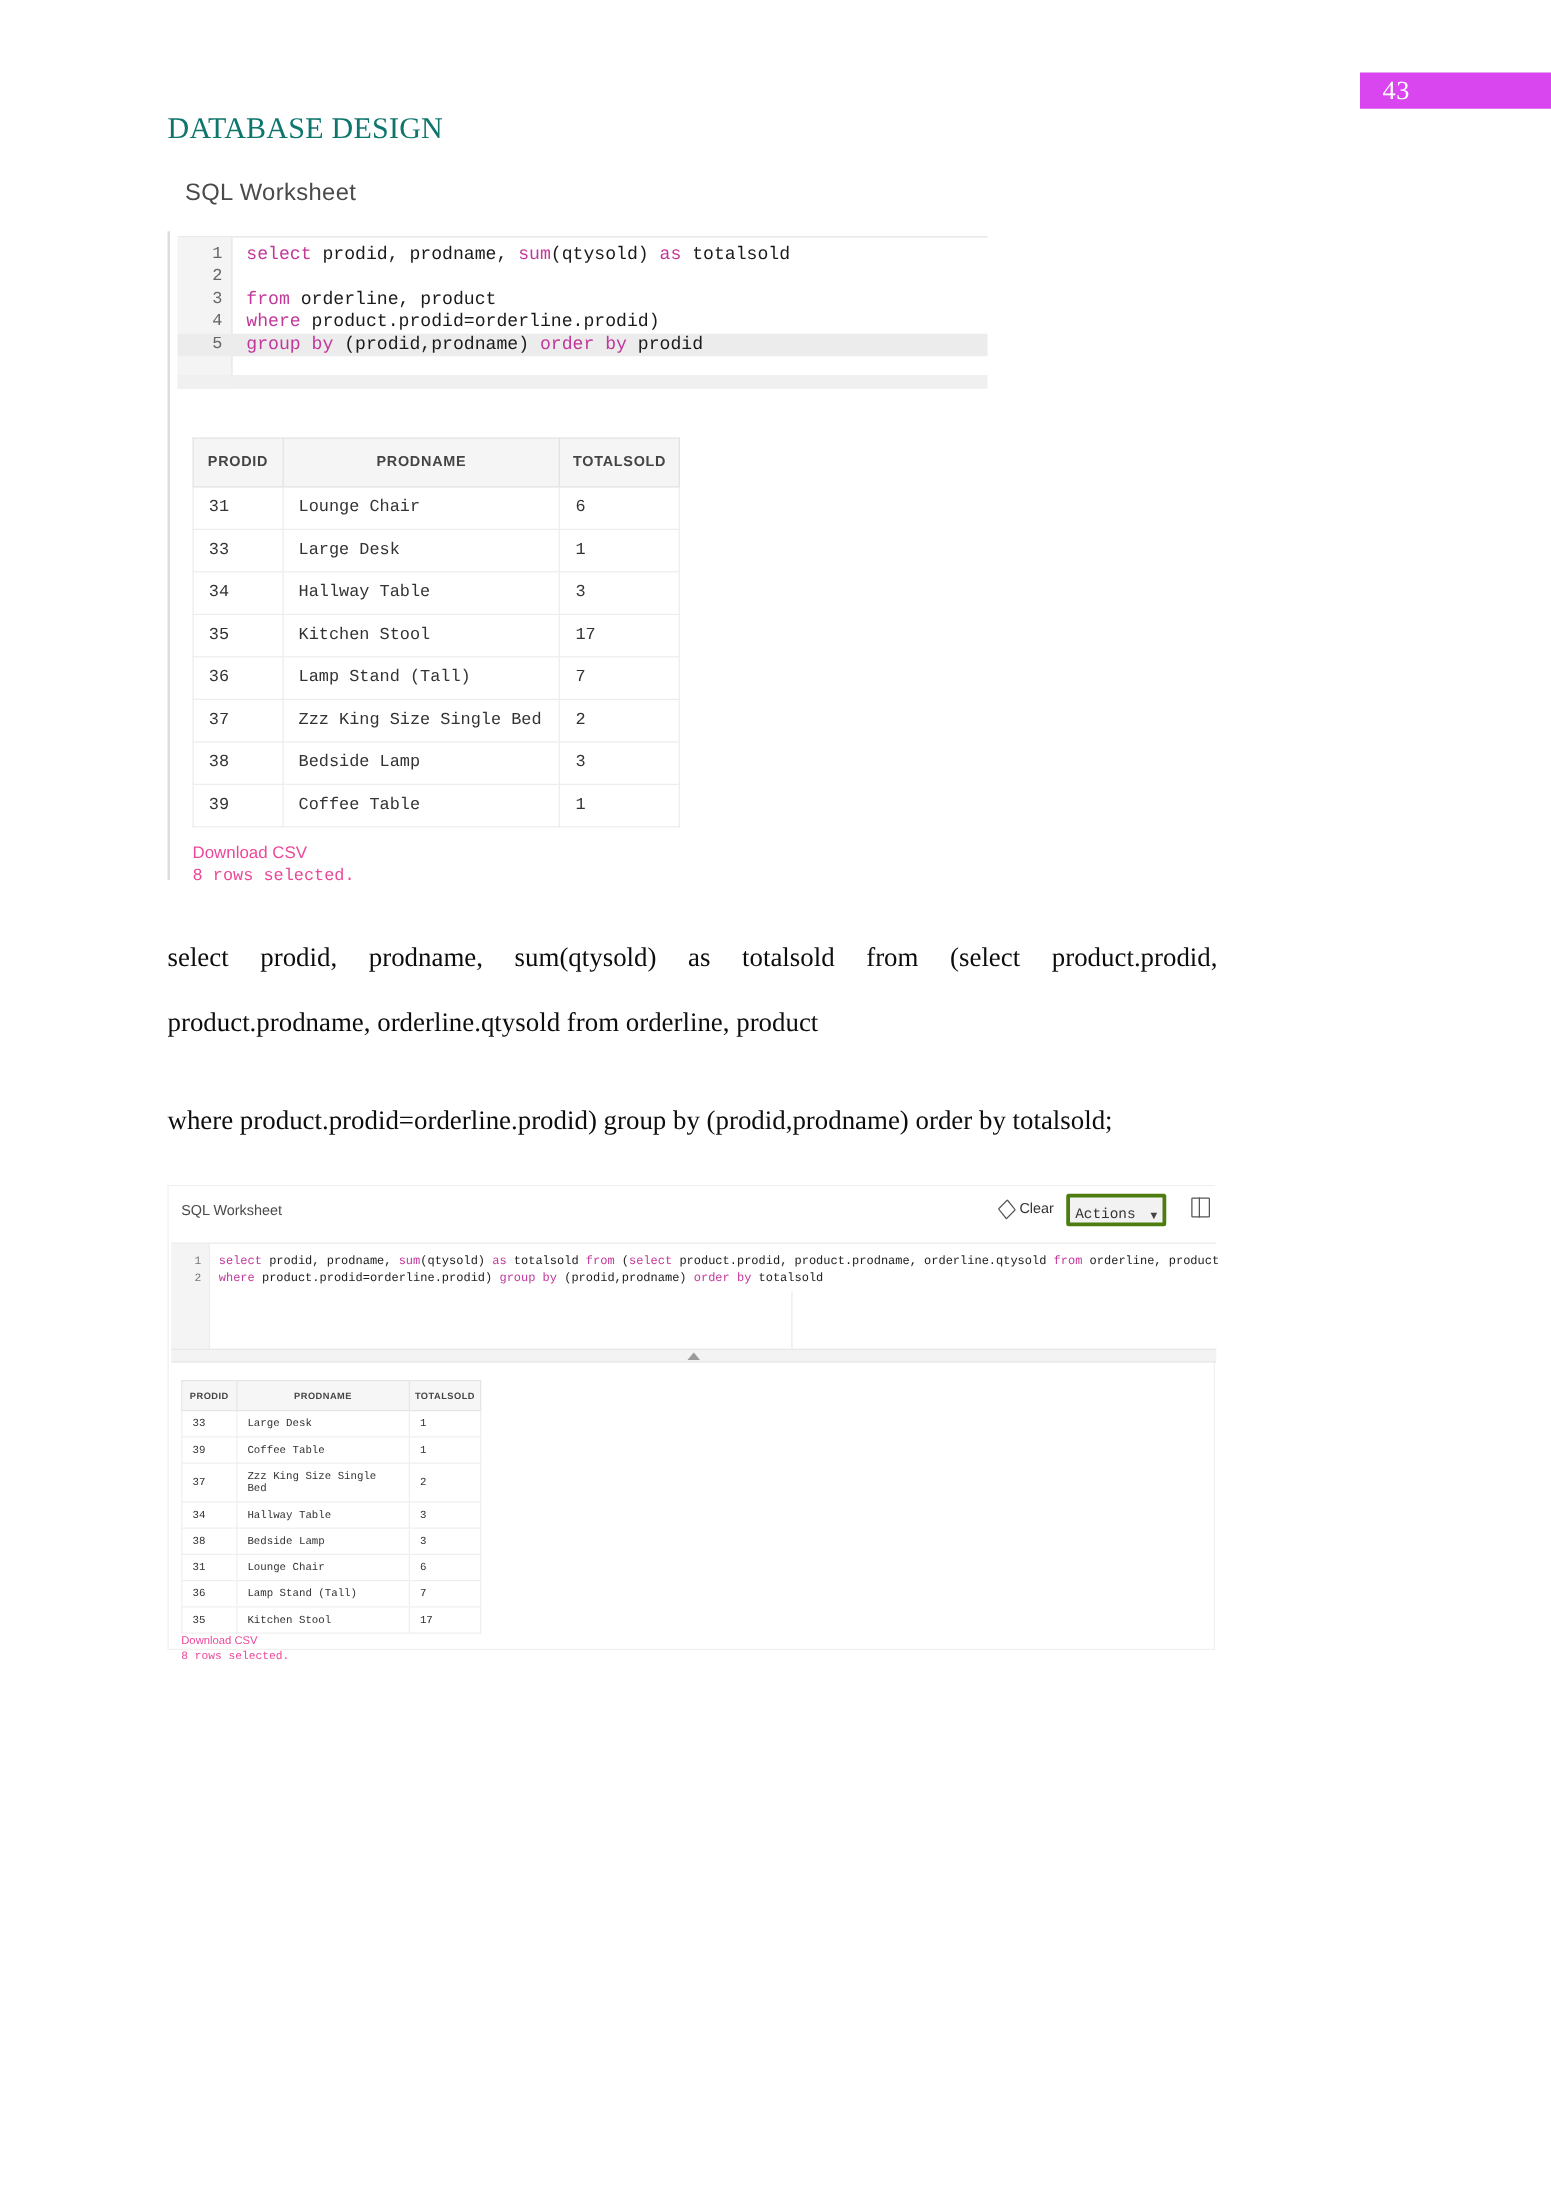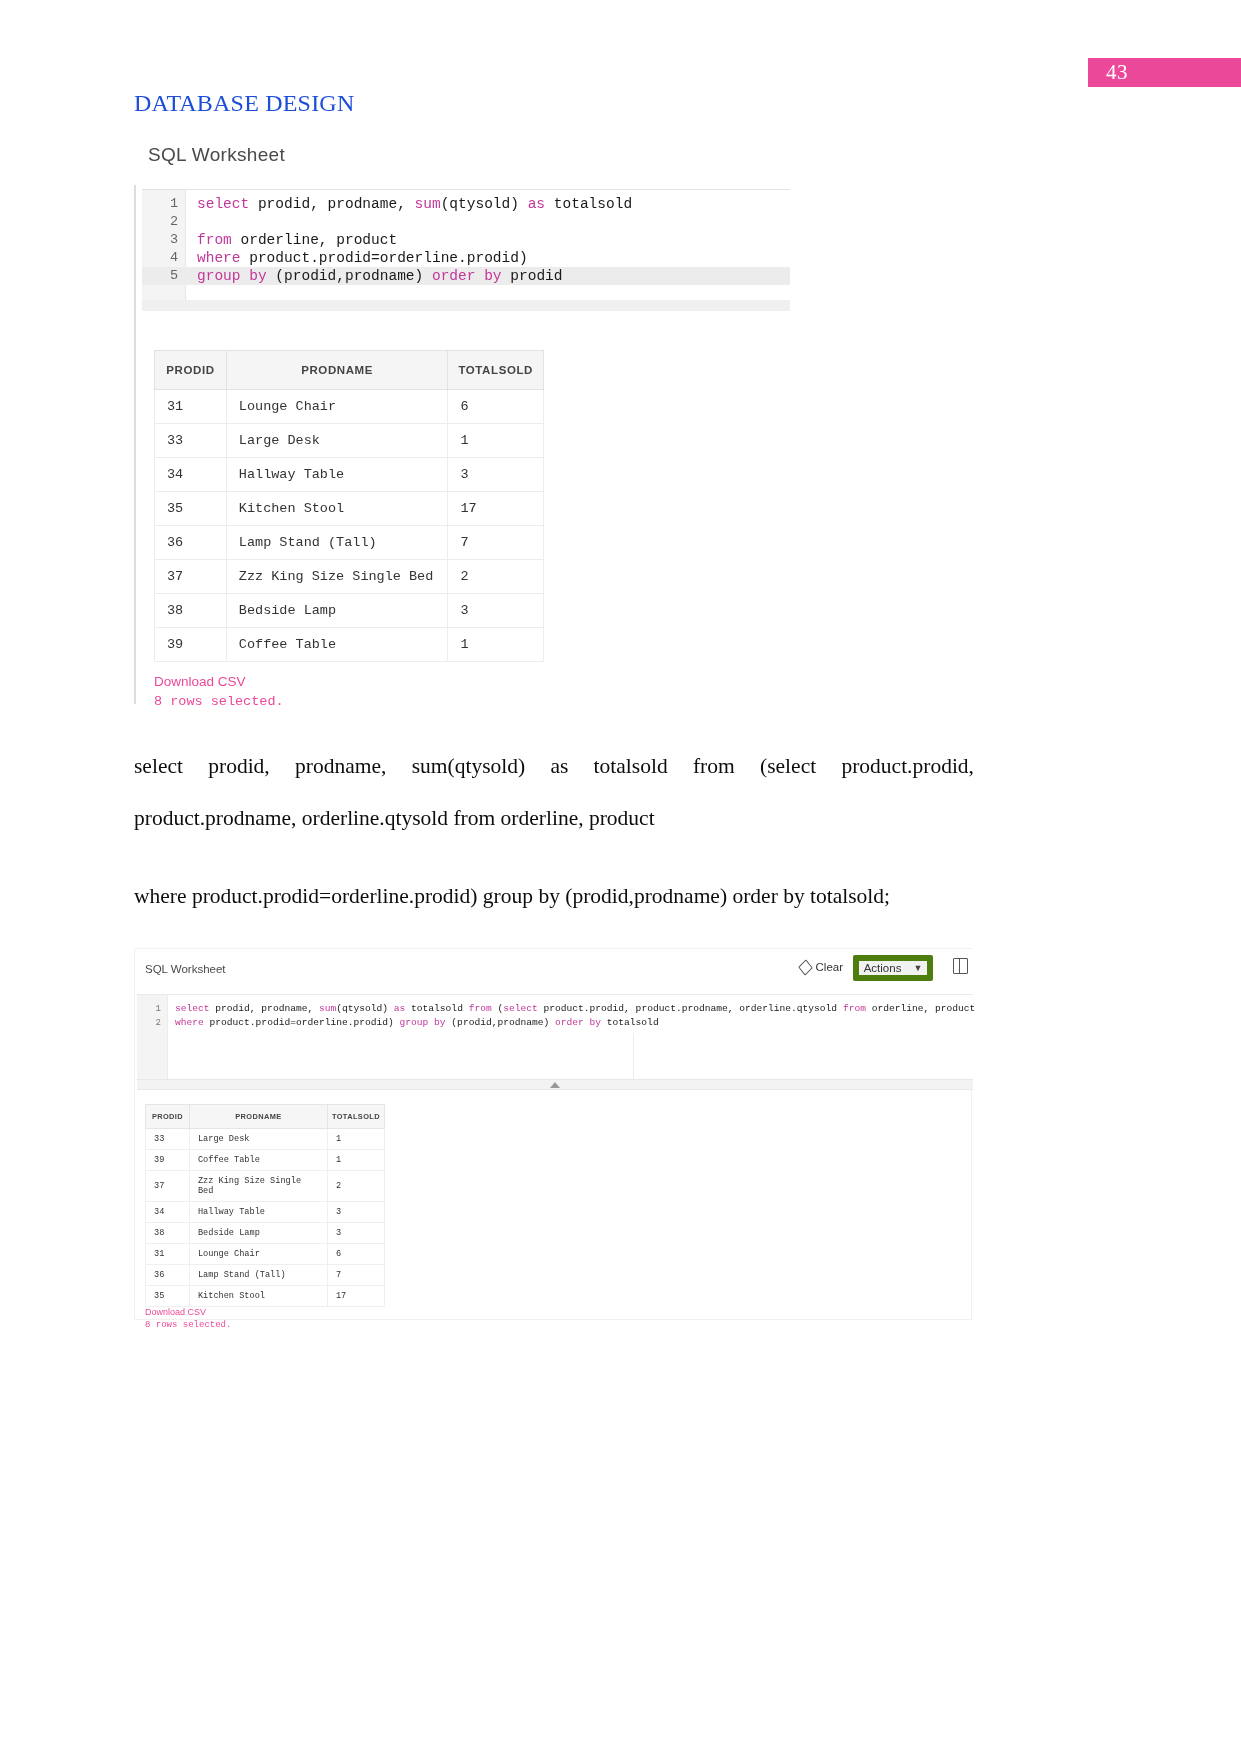--- a/index.html
+++ b/index.html
@@ -17,37 +17,37 @@
     background: #fff;
   }
 
   
   .page-badge {
     position: absolute;
     top: 58px;
     left: 1088px;
     width: 153px;
     height: 29px;
-    background: #ec4899;
+    background: #d946ef;
     color: #ffffff;
     font-family: "Liberation Serif", serif;
     font-size: 21px;
     line-height: 29px;
     padding-left: 18px;
     letter-spacing: 0.5px;
   }
 
   
   .doc-heading {
     position: absolute;
     top: 90px;
     left: 134px;
     font-family: "Liberation Serif", serif;
     font-size: 24px;
-    color: #1d4ed8;
+    color: #0f766e;
     letter-spacing: 0.2px;
   }
 
   
   .fig1 {
     position: absolute;
     left: 134px;
     top: 132px;
     width: 706px;
     height: 572px;
@@ -206,26 +206,26 @@
     width: 11px; height: 11px;
     border: 1.3px solid #555;
     transform: rotate(-45deg) skewX(-6deg);
     border-radius: 1px;
   }
   .fig2 .actions-btn {
     position: absolute;
     right: 40px; top: 6px;
     width: 80px; height: 26px;
     background: #f2f2f2;
-    border: 6px solid #4d7c0f;
+    border: 3px solid #4d7c0f;
     border-radius: 2px;
-    font-family: Liberation Sans, sans-serif;
+    font-family: Liberation Mono, monospace;
     font-size: 11.5px;
     color: #333;
-    display: flex; align-items: center; justify-content: center; gap: 12px;
+    display: flex; align-items: flex-end; justify-content: center; gap: 12px;
   }
   .caret { font-size: 9px; color: #444; }
   .fig2 .grid-icon {
     position: absolute;
     right: 5px; top: 9px;
     width: 15px; height: 16px;
     border: 1.4px solid #555;
     border-radius: 1px;
   }
   .fig2 .grid-icon:after {

